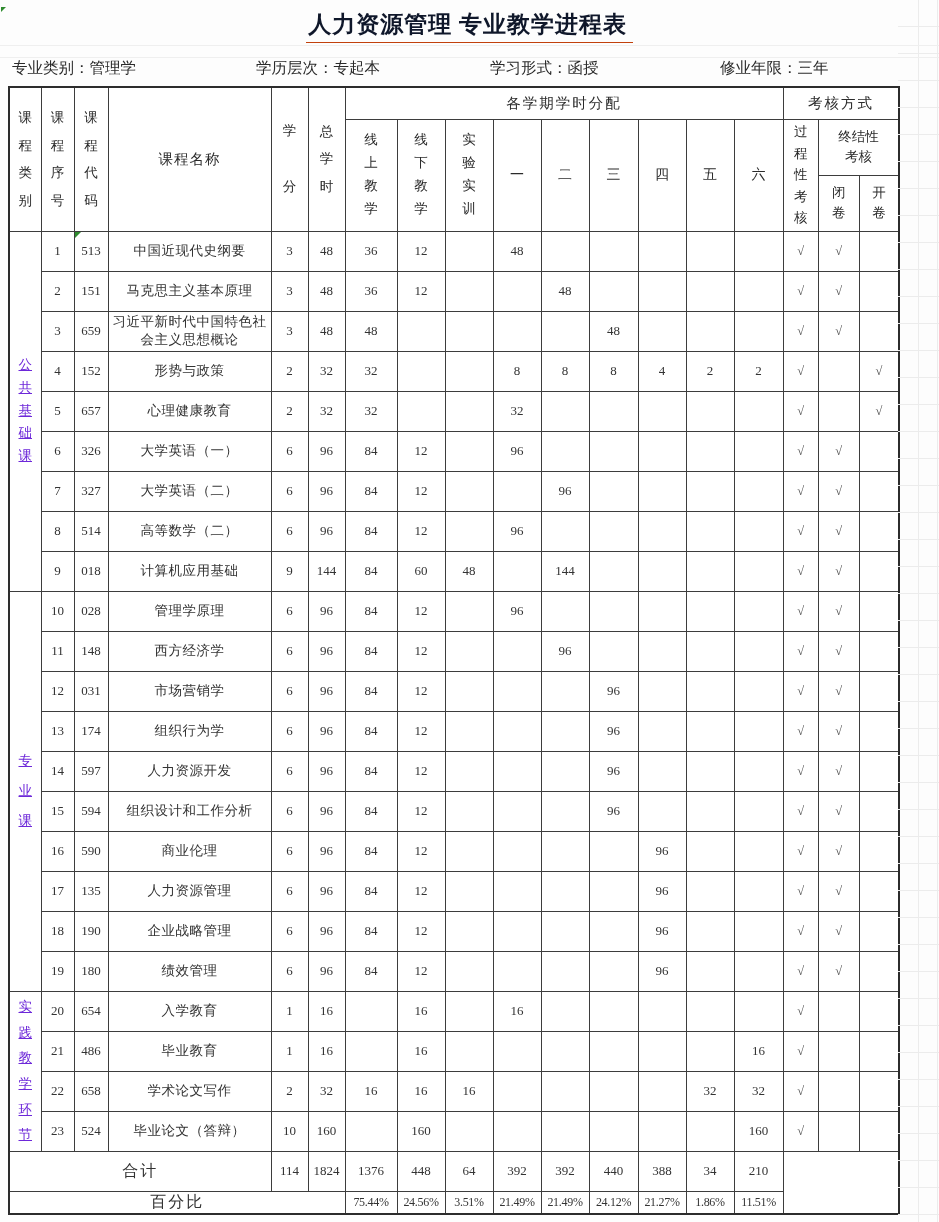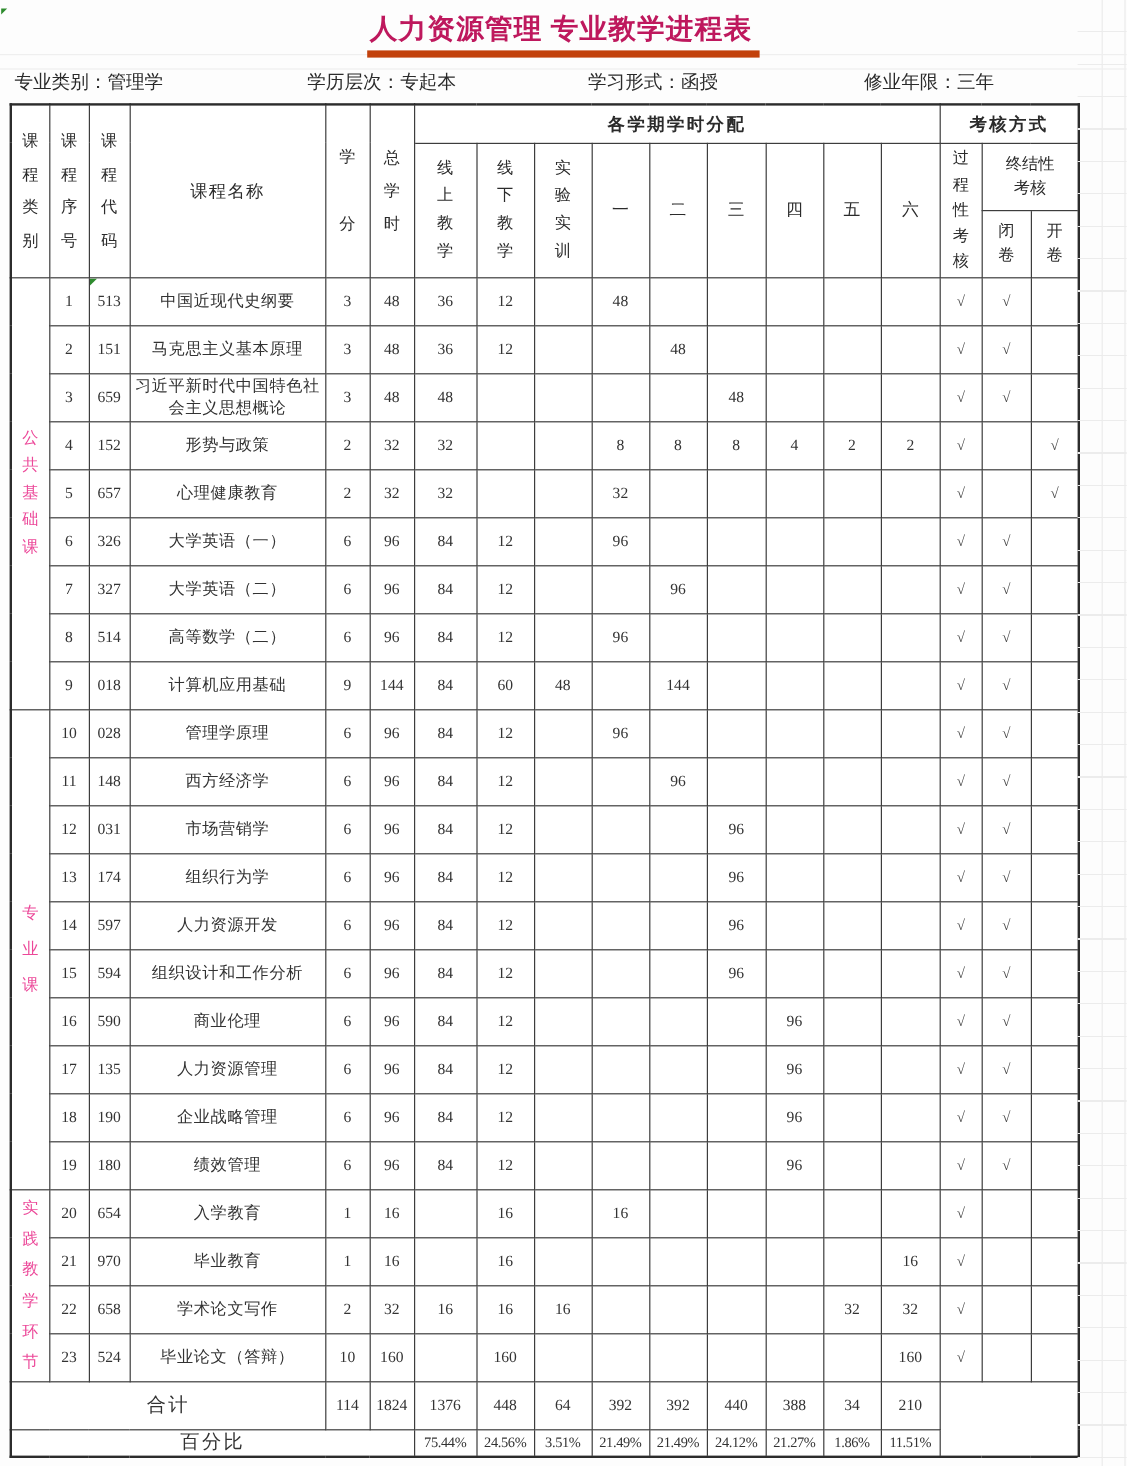--- a/index.html
+++ b/index.html
@@ -13,51 +13,51 @@
   
   .margin-grid{position:absolute;left:898px;top:0;width:41px;height:1222px;
     background:repeating-linear-gradient(to bottom,transparent 0 26px,#ececec 26px 27px);
     pointer-events:none;}
   .vline{position:absolute;top:0;width:1px;height:1222px;background:#ececec;pointer-events:none;}
   .hline{position:absolute;left:0;width:939px;height:1px;background:#efefef;pointer-events:none;}
   .corner-mark{position:absolute;left:1px;top:7px;width:0;height:0;
     border-top:5px solid #2e8b2e;border-right:5px solid transparent;}
 
   .title-row{padding-top:9px;height:43px;text-align:center;position:relative;}
-  .page-title{font-size:23px;font-weight:bold;letter-spacing:1px;color:#be185d;
-    border-bottom:6px solid #c2410c;padding:0 6px 2px 2px;display:inline-block;text-align:center;}
+  .page-title{font-size:23px;font-weight:bold;letter-spacing:1px;color:#0f172a;
+    border-bottom:1px solid #c2410c;padding:0 6px 2px 2px;display:inline-block;text-align:center;}
 
   .info-row{position:relative;height:34px;margin:0 8px;font-size:15.5px;color:#2a2a2a;}
   .info-item{position:absolute;top:6px;white-space:nowrap;}
   .info-1{left:4px;} .info-2{left:248px;} .info-3{left:482px;} .info-4{left:712px;}
 
   table{border-collapse:collapse;table-layout:fixed;width:890px;margin-left:8px;
     background:#fff;border:2px solid #2c2c2c;}
   th,td{border:1px solid #3d3d3d;padding:0 2px;text-align:center;vertical-align:middle;
     font-weight:normal;overflow:hidden;}
   thead th{font-size:13.5px;color:#2b2b2b;}
   .h-a{height:32px;} .h-b{height:56px;} .h-c{height:56px;}
-  .span-head{font-size:14.5px;letter-spacing:2px;font-weight:bold;}
+  .span-head{font-size:14.5px;letter-spacing:2px;}
   .hname{font-size:14.5px;letter-spacing:1px;}
   .sem{font-size:14px;}
 
   .vtext{display:inline-block;width:1.1em;word-break:break-all;white-space:normal;
     font-size:13.5px;vertical-align:middle;}
   .lh2{line-height:2.05;}   
   .lh42{line-height:4.2;}   
   .lh17{line-height:1.7;}   
   .lh16{line-height:1.6;}   
   .lh15{line-height:1.5;}   
   .wrap2{display:inline-block;width:3.5em;word-break:break-all;line-height:1.5;
     font-size:13.5px;vertical-align:middle;}
 
   tbody tr{height:40px;}
   tbody td{font-size:13px;color:#333;}
   td.cat-cell{background:#fff;}
-  .cat-text{font-size:13.5px;color:#ec4899;}
+  .cat-text{font-size:13.5px;color:#6d28d9;text-decoration:underline;}
   .lh-pub{line-height:1.7;} .lh-pro{line-height:2.2;} .lh-prac{line-height:1.9;}
   td.name{font-size:13.5px;line-height:1.3;padding:0 4px;letter-spacing:0.5px;margin-left:29px;}
   td.chk{font-size:12.5px;color:#4d4d4d;}
   td.flag{position:relative;}
   td.flag::before{content:"";position:absolute;left:0;top:0;width:0;height:0;
     border-top:6px solid #2e8b2e;border-right:6px solid transparent;}
 
   tfoot tr.total-row{height:40px;padding-left:20px;} tfoot tr.percent-row{height:20px;}
   tfoot td{font-size:13px;color:#333;}
   td.sum-label{font-size:16px;letter-spacing:2px;}
@@ -513,21 +513,21 @@
         <td></td>
         <td></td>
         <td></td>
         <td></td>
         <td class="chk">√</td>
         <td class="chk"></td>
         <td class="chk"></td>
       </tr>
       <tr>
         <td>21</td>
-        <td>970</td>
+        <td>486</td>
         <td class="name">毕业教育</td>
         <td>1</td>
         <td>16</td>
         <td></td>
         <td>16</td>
         <td></td>
         <td></td>
         <td></td>
         <td></td>
         <td></td>

